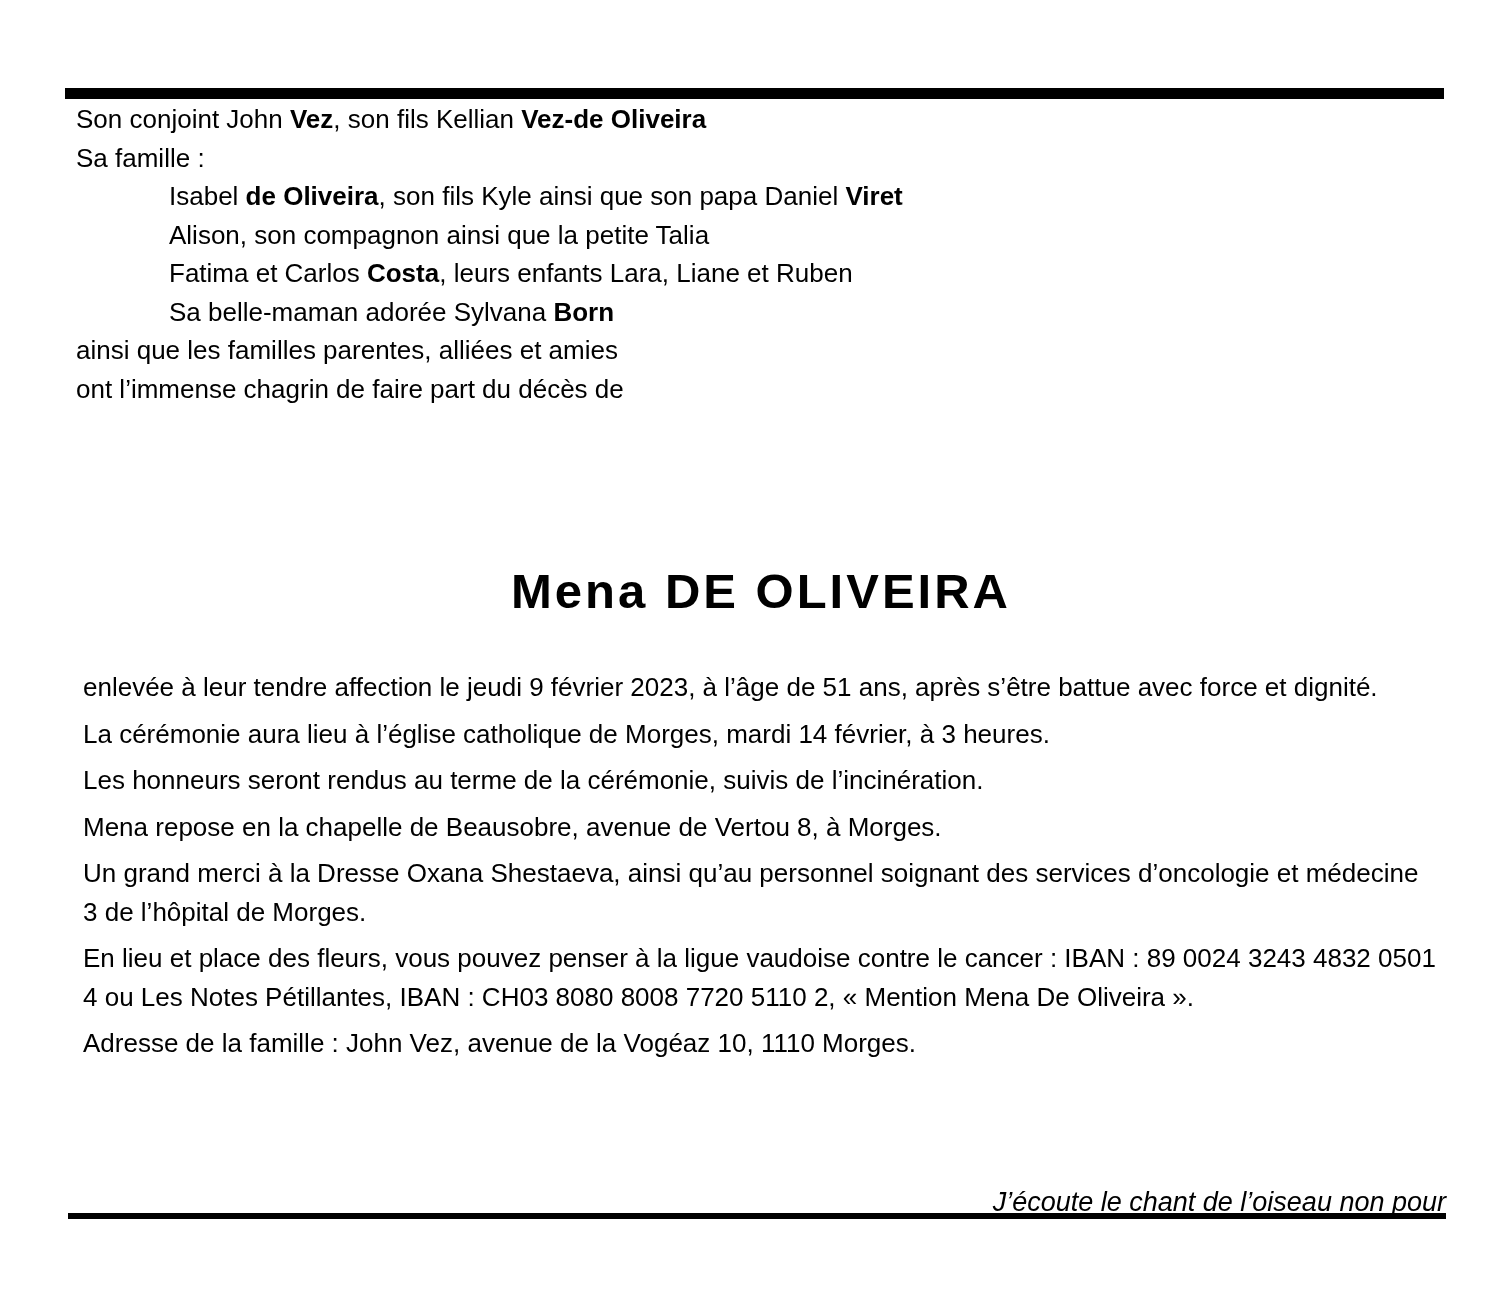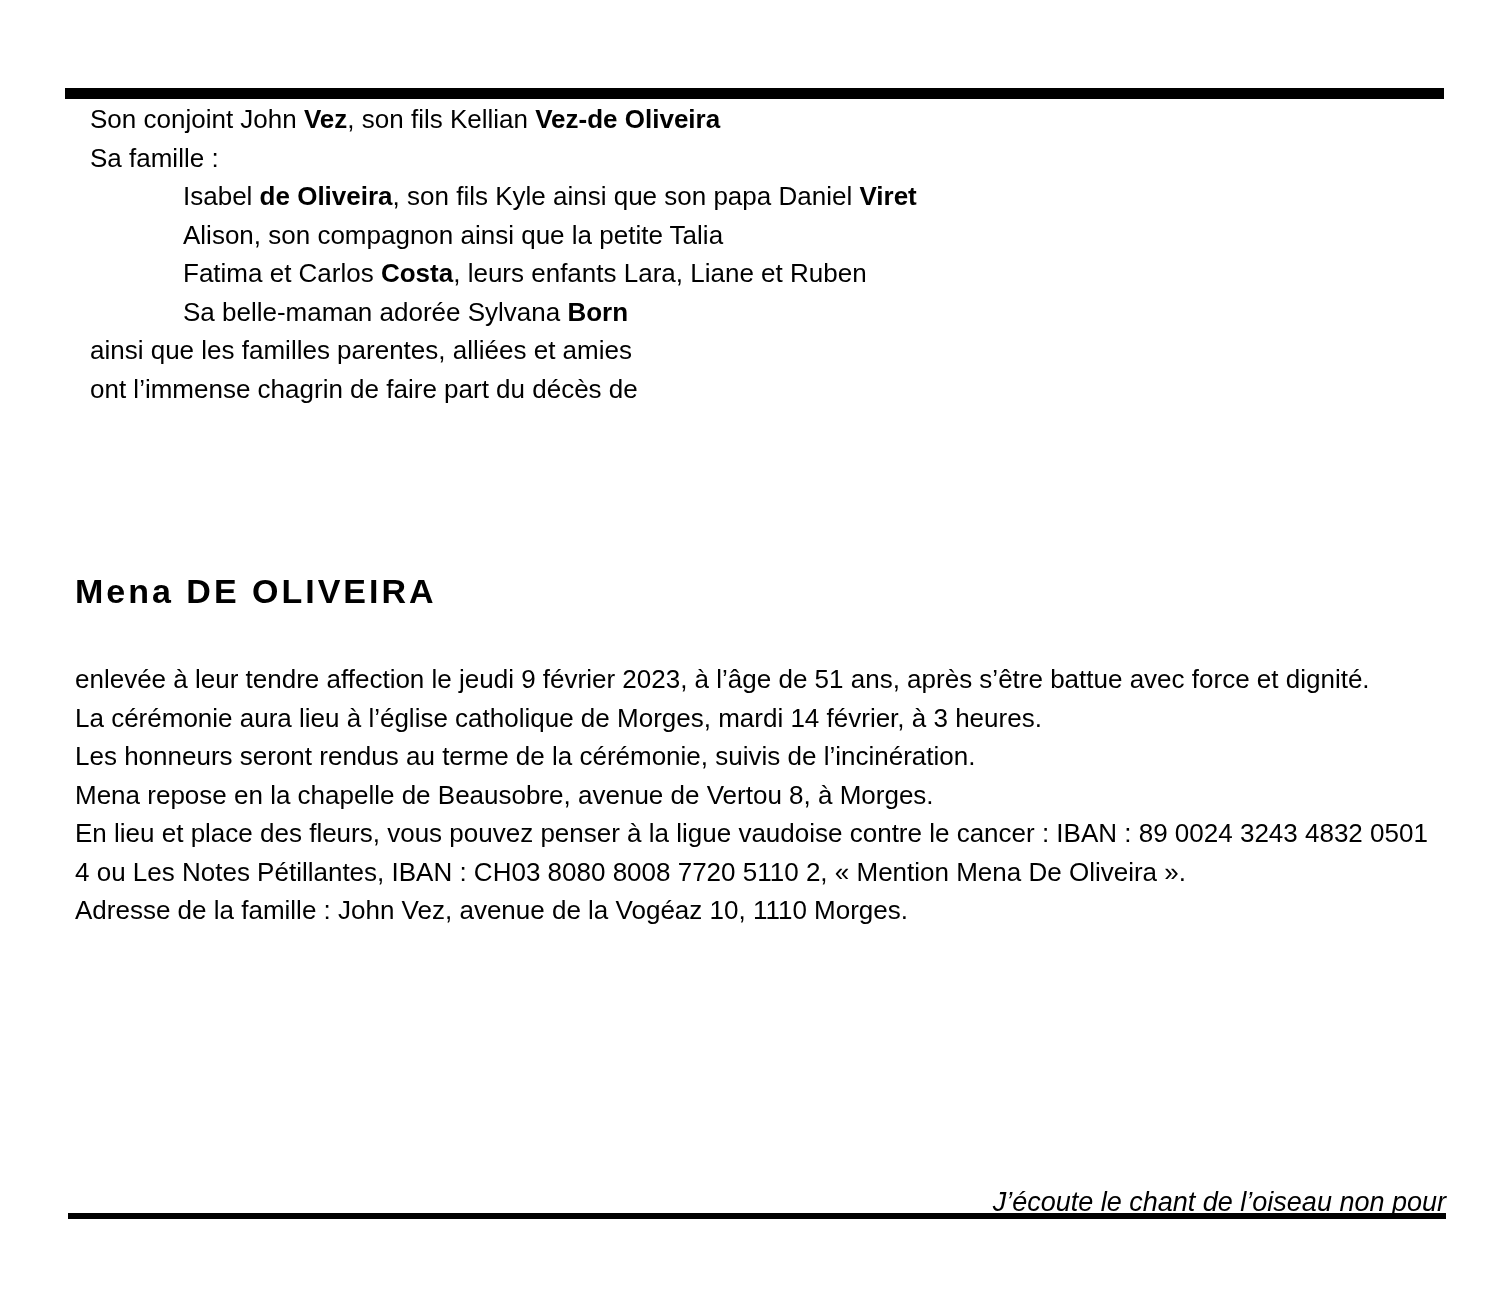--- a/index.html
+++ b/index.html
@@ -19,45 +19,45 @@
     background: #000000;
   }
   .rule-bottom {
     position: absolute;
     left: 68px; top: 1213px;
     width: 1378px; height: 6px;
     background: #000000;
   }
   .intro {
     position: absolute;
-    left: 90px; top: 100px;
+    left: 76px; top: 100px;
     width: 1372px;
     font-size: 26px;
     line-height: 38.5px;
     white-space: nowrap;
   }
   .intro .line.indent { padding-left: 93px; }
   .deceased-title {
     position: absolute;
     left: 75px; top: 566px;
     width: 1372px;
-    text-align: left;
-    font-size: 34px;
+    text-align: center;
+    font-size: 49px;
     font-weight: bold;
     letter-spacing: 3px;
     line-height: 50px;
   }
   .body-text {
     position: absolute;
     left: 75px; top: 660px;
     width: 1372px;
     font-size: 26px;
     line-height: 38.5px;
   }
-  .body-text p { margin: 0; }
+  .body-text p { margin: 8px; }
   .quote {
     position: absolute;
     right: 56px; top: 1137px;
     width: 1000px;
     text-align: right;
     font-style: italic;
     font-size: 27px;
     line-height: 38.5px;
     margin-top: 46px;
   }
@@ -80,20 +80,21 @@
       <div class="line"><span>ont l’immense chagrin de faire part du décès de</span></div>
     </div>
 
   <div class="deceased-title">Mena DE OLIVEIRA</div>
 
   <div class="body-text">
       <p>enlevée à leur tendre affection le jeudi 9 février 2023, à l’âge de 51 ans, après s’être battue avec force et dignité.</p>
       <p>La cérémonie aura lieu à l’église catholique de Morges, mardi 14 février, à 3 heures.</p>
       <p>Les honneurs seront rendus au terme de la cérémonie, suivis de l’incinération.</p>
       <p>Mena repose en la chapelle de Beausobre, avenue de Vertou 8, à Morges.</p>
+      <p>Un grand merci à la Dresse Oxana Shestaeva, ainsi qu’au personnel soignant des services d’oncologie et médecine 3 de l’hôpital de Morges.</p>
       <p>En lieu et place des fleurs, vous pouvez penser à la ligue vaudoise contre le cancer : IBAN : 89 0024 3243 4832 0501 4 ou Les Notes Pétillantes, IBAN : CH03 8080 8008 7720 5110 2, « Mention Mena De Oliveira ».</p>
       <p>Adresse de la famille : John Vez, avenue de la Vogéaz 10, 1110 Morges.</p>
     </div>
 
   <div class="quote">
       <div>J’écoute le chant de l’oiseau non pour</div>
     </div>
 
   <div class="rule-bottom"></div>
 </div>

